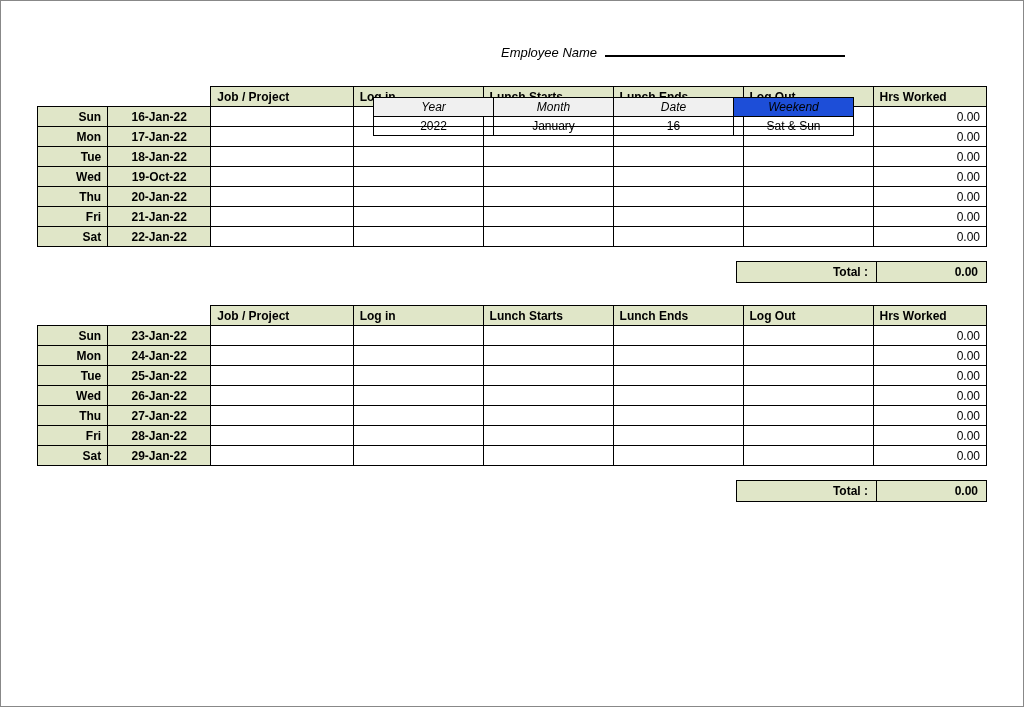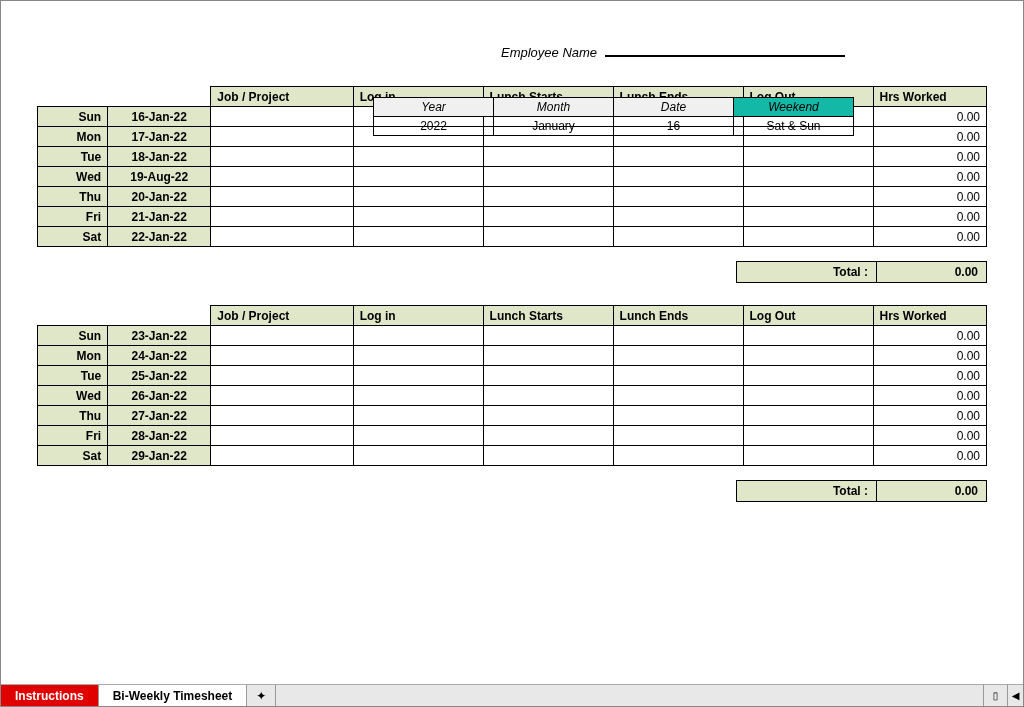--- a/index.html
+++ b/index.html
@@ -51,21 +51,21 @@
     text-align: center;
     font-size: 12px;
     padding: 2px 10px;
     width: 120px;
   }
   .meta-table th {
     font-style: italic;
     font-weight: 400;
     background: #f0f0f0;
   }
-  .meta-table th.wk { background: #14b8a6; }
+  .meta-table th.wk { background: #1d4ed8; }
   .section { margin-top: 65px; }
   .section:first-of-type { margin-top: 78px; }
   table.ts {
     border-collapse: collapse;
     width: 100%;
   }
   table.ts th, table.ts td {
     border: 1px solid #000;
     padding: 2px 6px;
     height: 20px;
@@ -218,21 +218,21 @@
               <td class="date-col">18-Jan-22</td>
               <td class="proj-col"></td>
               <td class="time-col"></td>
               <td class="time-col"></td>
               <td class="time-col"></td>
               <td class="time-col"></td>
               <td class="hrs-col">0.00</td>
             </tr>
             <tr>
               <td class="day-col">Wed</td>
-              <td class="date-col">19-Aug-22</td>
+              <td class="date-col">19-Oct-22</td>
               <td class="proj-col"></td>
               <td class="time-col"></td>
               <td class="time-col"></td>
               <td class="time-col"></td>
               <td class="time-col"></td>
               <td class="hrs-col">0.00</td>
             </tr>
             <tr>
               <td class="day-col">Thu</td>
               <td class="date-col">20-Jan-22</td>
@@ -368,20 +368,13 @@
           <td class="lbl">Total :</td>
           <td class="val">0.00</td>
         </tr>
       </tbody>
         </table>
     </div>
 
 
   </div>
 
-  <div class="tabs">
-    <div class="tab instr">Instructions</div>
-    <div class="tab active">Bi-Weekly Timesheet</div>
-    <div class="tab newtab">✦</div>
-    <div class="scroll-right">▯</div>
-    <div class="scroll-right2">◀</div>
-  </div>
 </div>
 
 </body></html>

